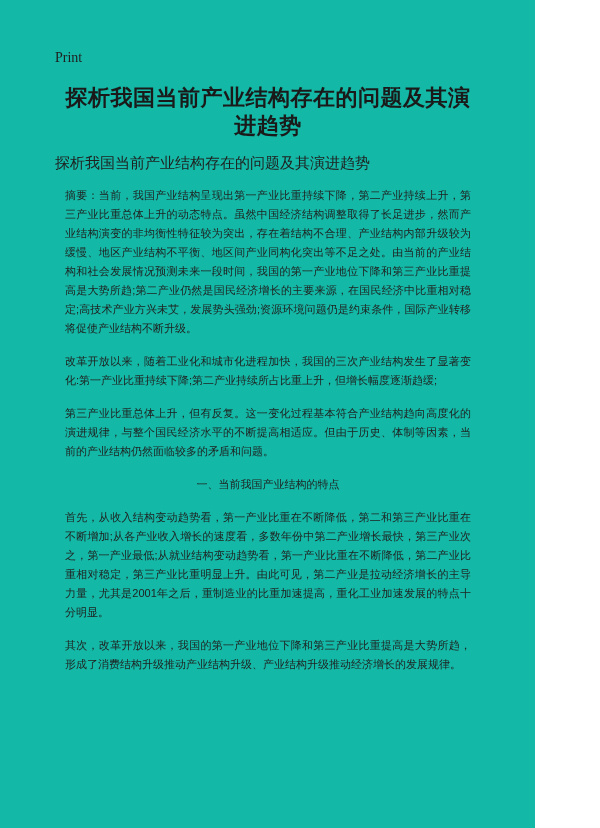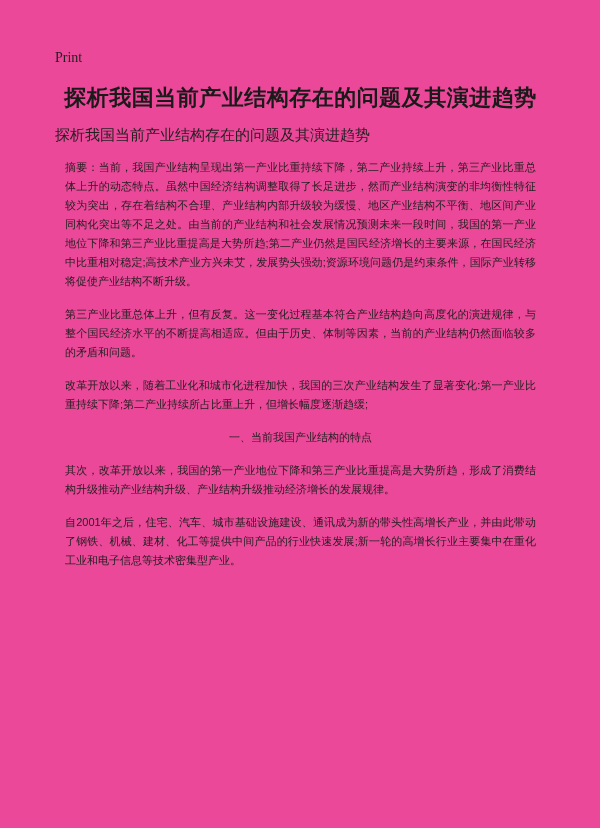--- a/index.html
+++ b/index.html
@@ -9,24 +9,24 @@
   }
   body {
     width: 600px;
     height: 828px;
     overflow: hidden;
     color: #1f1f1f;
     font-family: "Liberation Sans", sans-serif;
   }
   .page {
     box-sizing: border-box;
-    width: 600px;
+    width: 535px;
     height: 828px;
     padding: 48px 54px 0 55px;
-    background: #ec4899;
+    background: #14b8a6;
   }
   .print-link {
     font-family: "Liberation Serif", serif;
     font-size: 14px;
     line-height: 16px;
     color: #1f1f1f;
     display: inline-block;
     cursor: pointer;
   }
   .article-title {
@@ -62,21 +62,21 @@
 <div class="page">
 
   <span class="print-link">Print</span>
 
   <h1 class="article-title">探析我国当前产业结构存在的问题及其演进趋势</h1>
 
   <div class="article-subtitle">探析我国当前产业结构存在的问题及其演进趋势</div>
 
   <div class="article-body">
     <p>摘要：当前，我国产业结构呈现出第一产业比重持续下降，第二产业持续上升，第三产业比重总体上升的动态特点。虽然中国经济结构调整取得了长足进步，然而产业结构演变的非均衡性特征较为突出，存在着结构不合理、产业结构内部升级较为缓慢、地区产业结构不平衡、地区间产业同构化突出等不足之处。由当前的产业结构和社会发展情况预测未来一段时间，我国的第一产业地位下降和第三产业比重提高是大势所趋;第二产业仍然是国民经济增长的主要来源，在国民经济中比重相对稳定;高技术产业方兴未艾，发展势头强劲;资源环境问题仍是约束条件，国际产业转移将促使产业结构不断升级。</p>
+    <p>改革开放以来，随着工业化和城市化进程加快，我国的三次产业结构发生了显著变化:第一产业比重持续下降;第二产业持续所占比重上升，但增长幅度逐渐趋缓;</p>
     <p>第三产业比重总体上升，但有反复。这一变化过程基本符合产业结构趋向高度化的演进规律，与整个国民经济水平的不断提高相适应。但由于历史、体制等因素，当前的产业结构仍然面临较多的矛盾和问题。</p>
-    <p>改革开放以来，随着工业化和城市化进程加快，我国的三次产业结构发生了显著变化:第一产业比重持续下降;第二产业持续所占比重上升，但增长幅度逐渐趋缓;</p>
     <p class="section-heading">一、当前我国产业结构的特点</p>
+    <p>首先，从收入结构变动趋势看，第一产业比重在不断降低，第二和第三产业比重在不断增加;从各产业收入增长的速度看，多数年份中第二产业增长最快，第三产业次之，第一产业最低;从就业结构变动趋势看，第一产业比重在不断降低，第二产业比重相对稳定，第三产业比重明显上升。由此可见，第二产业是拉动经济增长的主导力量，尤其是2001年之后，重制造业的比重加速提高，重化工业加速发展的特点十分明显。</p>
     <p>其次，改革开放以来，我国的第一产业地位下降和第三产业比重提高是大势所趋，形成了消费结构升级推动产业结构升级、产业结构升级推动经济增长的发展规律。</p>
-    <p>自2001年之后，住宅、汽车、城市基础设施建设、通讯成为新的带头性高增长产业，并由此带动了钢铁、机械、建材、化工等提供中间产品的行业快速发展;新一轮的高增长行业主要集中在重化工业和电子信息等技术密集型产业。</p>
 
   </div>
 
 </div>
 
 </body></html>

